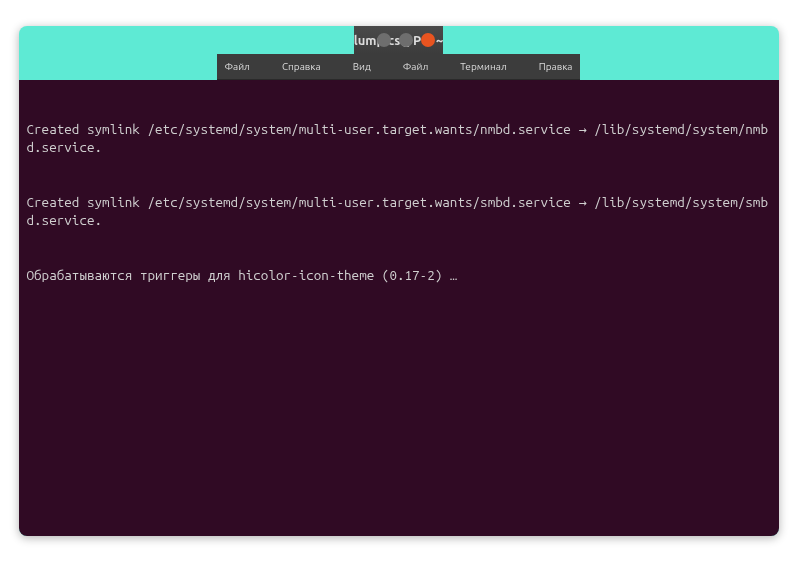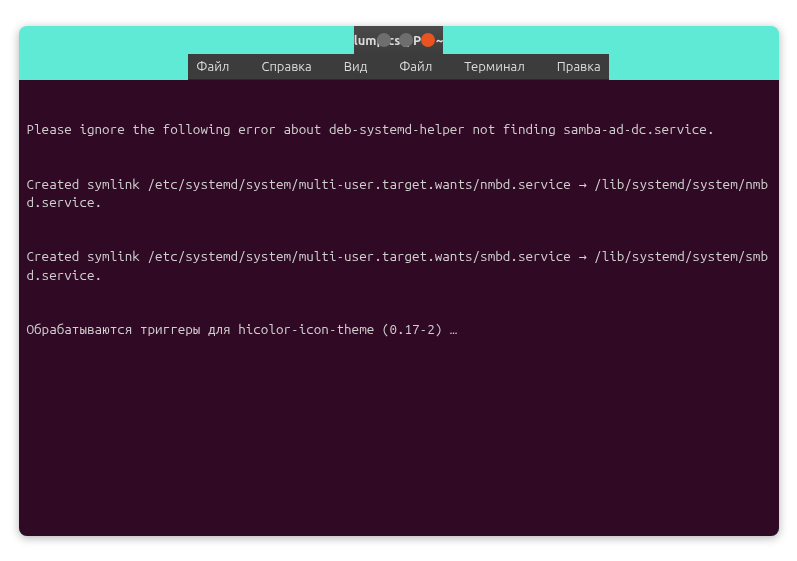--- a/index.html
+++ b/index.html
@@ -61,21 +61,21 @@
     .win-close { background: #e95420; }
     .menubar {
       background: #3c3c3c;
       height: 26px;
       display: flex;
       align-items: center;
       padding: 0 8px;
       gap: 32px;
       color: #dcdcdc;
       font-family: "Ubuntu", sans-serif;
-      font-size: 13px;
+      font-size: 10px;
       border-bottom: 1px solid #2a2a2a;
     }
     .menu-item {
       cursor: pointer;
     }
     .terminal-body {
       flex: 1;
       background: #300a24;
       padding: 4px 8px;
       color: #d0d0d0;
@@ -105,21 +105,20 @@
   <div class="menubar">
     <span class="menu-item">Файл</span>
     <span class="menu-item">Справка</span>
     <span class="menu-item">Вид</span>
     <span class="menu-item">Файл</span>
     <span class="menu-item">Терминал</span>
     <span class="menu-item">Правка</span>
   </div>
 
   <div class="terminal-body">
-    <span class="line">Please ignore the following error about deb-systemd-helper not finding samba-ad-dc.service.</span>
     <span class="line">Created symlink /etc/systemd/system/multi-user.target.wants/nmbd.service → /lib/systemd/system/nmbd.service.</span>
     <span class="line">Created symlink /etc/systemd/system/multi-user.target.wants/smbd.service → /lib/systemd/system/smbd.service.</span>
     <span class="line">Обрабатываются триггеры для hicolor-icon-theme (0.17-2) …</span>
     
     
     
     
     
     
     

